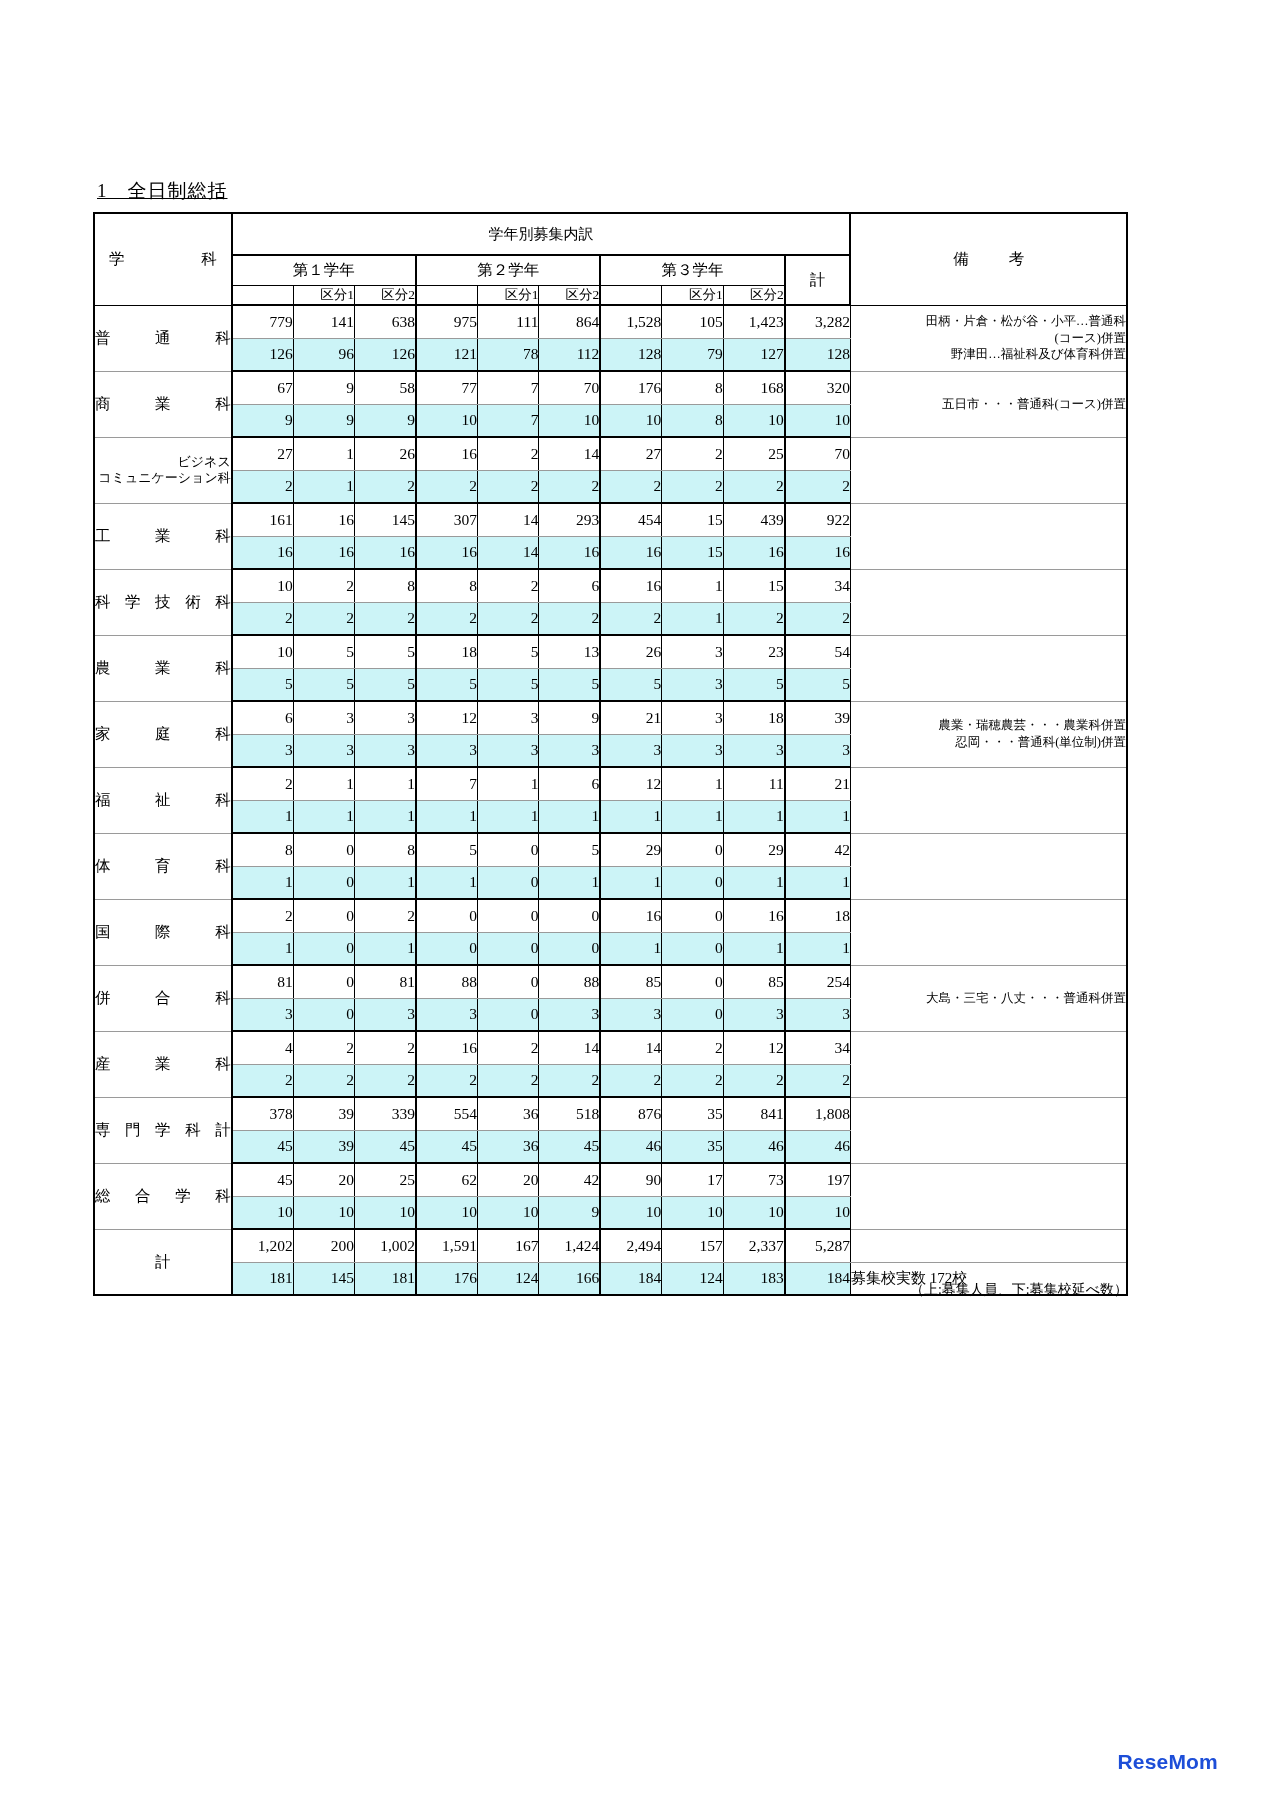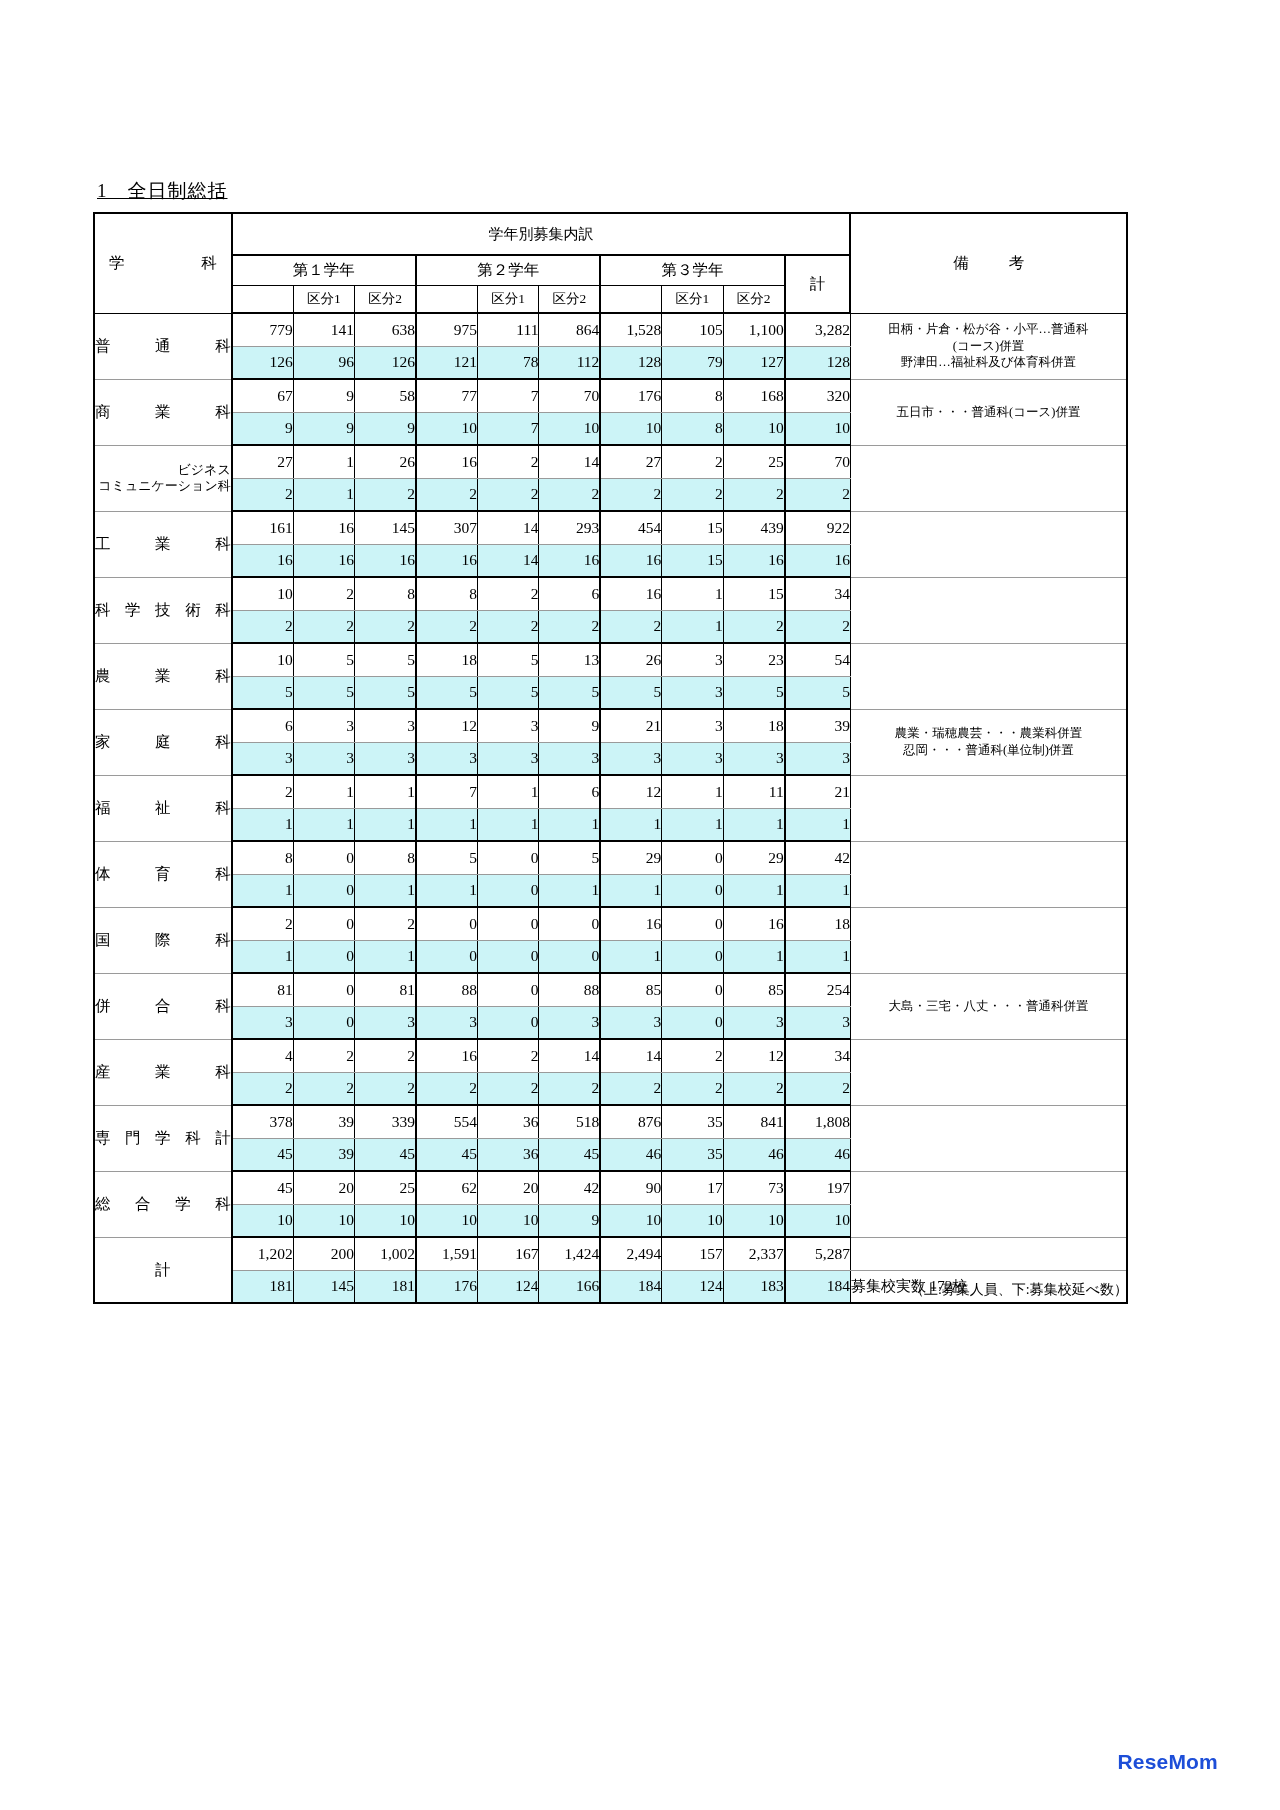--- a/index.html
+++ b/index.html
@@ -35,21 +35,21 @@
     padding:0;
     font-weight:normal;
     vertical-align:middle;
     background:#fff;
   }
   
   table.main { border:2px solid #000; }
 
   th.hdr { text-align:center; font-size:15px; height:42px; }
   th.hdr-tall { text-align:center; font-size:15.5px; }
-  th.kubun { text-align:center; font-size:13.5px; height:28px; }
+  th.kubun { text-align:right; font-size:13.5px; height:20px; }
 
   .bl { border-left:2px solid #000 !important; }
   .br { border-right:2px solid #000 !important; }
   .bb { border-bottom:2px solid #000 !important; }
 
   td.subj {
     font-size:15.5px;
     padding-left:9px; padding-right:9px;
     text-align:justify;
     line-height:1.25;
@@ -64,21 +64,21 @@
     font-size:15.5px; height:33px;
   }
   td.num.low { background:#ccf4f7; }
 
   tr.up td { border-bottom:1px solid #9a9a9a; }
   tr.low td { border-bottom:2px solid #000; }
 
   td.remark {
     font-size:12.5px; line-height:1.35;
     padding-left:6px; padding-right:4px;
-    text-align:center; vertical-align:top;
+    text-align:right; vertical-align:top;
     white-space:pre-line;
     padding-top:4px;
   }
 
   td.note-yellow {
     background:#ffffaa;
     font-size:15px;
     padding-left:6px;
     text-align:left;
     vertical-align:middle;
@@ -164,21 +164,21 @@
             </div>
           </td>
           <td class="num bl">779</td>
           <td class="num">141</td>
           <td class="num">638</td>
           <td class="num bl">975</td>
           <td class="num">111</td>
           <td class="num">864</td>
           <td class="num bl">1,528</td>
           <td class="num">105</td>
-          <td class="num">1,100</td>
+          <td class="num">1,423</td>
           <td class="num bl">3,282</td>
           <td class="remark br" rowspan="2">田柄・片倉・松が谷・小平…普通科
 (コース)併置
 野津田…福祉科及び体育科併置</td>
         </tr>
         <tr class="low">
           <td class="num low bl">126</td>
           <td class="num low">96</td>
           <td class="num low">126</td>
           <td class="num low bl">121</td>

